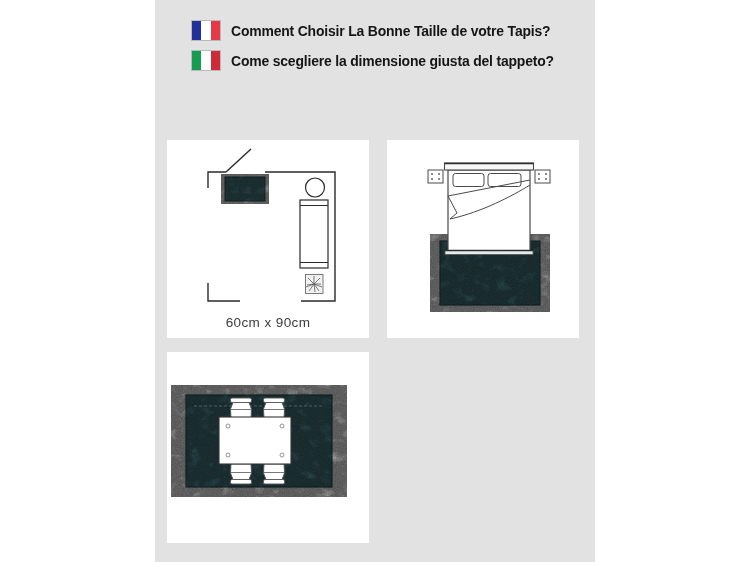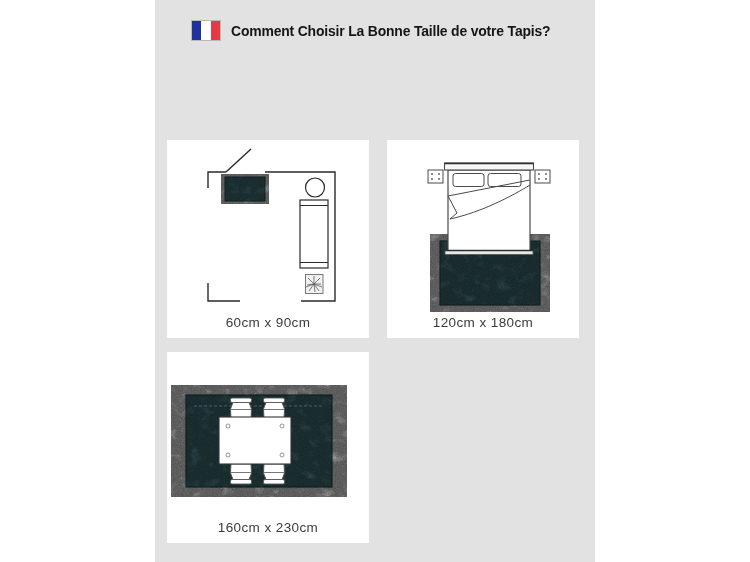--- a/index.html
+++ b/index.html
@@ -67,20 +67,24 @@
 </svg>
 
 <div class="stage">
   <div class="gray-col">
 
     <div class="hdr">
       <div class="hdr-row">
         <span class="flag flag-fr"></span>
         <span class="hdr-label">Comment Choisir La Bonne Taille de votre Tapis?</span>
       </div>
+      <div class="hdr-row">
+        <span class="flag flag-it"></span>
+        <span class="hdr-label">Come scegliere la dimensione giusta del tappeto?</span>
+      </div>
     </div>
 
     <div class="grid">
 
       <div class="card">
         <svg viewBox="0 0 202 198" width="202" height="198">
           <use href="#roomBase"></use>
           <g>
             <rect x="58" y="37" width="40" height="24" fill="#4a7d83" stroke="#2e565c" stroke-width="1"></rect>
             <rect x="58" y="37" width="40" height="24" filter="url(#rugBlotch)" opacity=".5"></rect>
@@ -122,21 +126,20 @@
               <path d="M61,56 L143,40"></path>
               <path d="M63,79 C95,72 125,56 143,45"></path>
               <path d="M61,56 L70,73 L63,79"></path>
             </g>
             <g>
               <rect x="58" y="110.5" width="88" height="4" fill="#e8e8e8" stroke="#555555" stroke-width=".8"></rect>
               <path d="M58,110.5 H146" stroke="#2d2d2d" stroke-width="1.4" fill="none"></path>
             </g>
           </g>
         </svg>
-        <div class="size-label">120cm x 180cm</div>
       </div>
 
       <div class="card">
         <svg viewBox="0 0 192 191" width="192" height="191">
           <g>
             <rect x="19" y="43" width="146" height="92" fill="#48797f" stroke="#2e565c" stroke-width="1.2"></rect>
             <rect x="19" y="43" width="146" height="92" filter="url(#rugBlotch)" opacity=".5"></rect>
             <rect x="19" y="43" width="146" height="92" filter="url(#rugGrain)" opacity=".35"></rect>
             <path d="M27,54 H157" stroke="#bcd2d2" stroke-width=".7" stroke-dasharray="3 2" opacity=".45" fill="none"></path>
           </g>
@@ -153,18 +156,17 @@
               <use href="#chairTop" x="33"></use>
             </g>
           <g>
             <rect x="52" y="65" width="72" height="47" fill="#ffffff" stroke="#333333" stroke-width="1.1"></rect>
             <circle cx="61" cy="74" r="2" fill="#ffffff" stroke="#888888" stroke-width=".9"></circle>
             <circle cx="115" cy="74" r="2" fill="#ffffff" stroke="#888888" stroke-width=".9"></circle>
             <circle cx="61" cy="103" r="2" fill="#ffffff" stroke="#888888" stroke-width=".9"></circle>
             <circle cx="115" cy="103" r="2" fill="#ffffff" stroke="#888888" stroke-width=".9"></circle>
           </g>
         </svg>
-        <div class="size-label">160cm x 230cm</div>
       </div>
 
     </div>
   </div>
 </div>
 
 </body></html>

